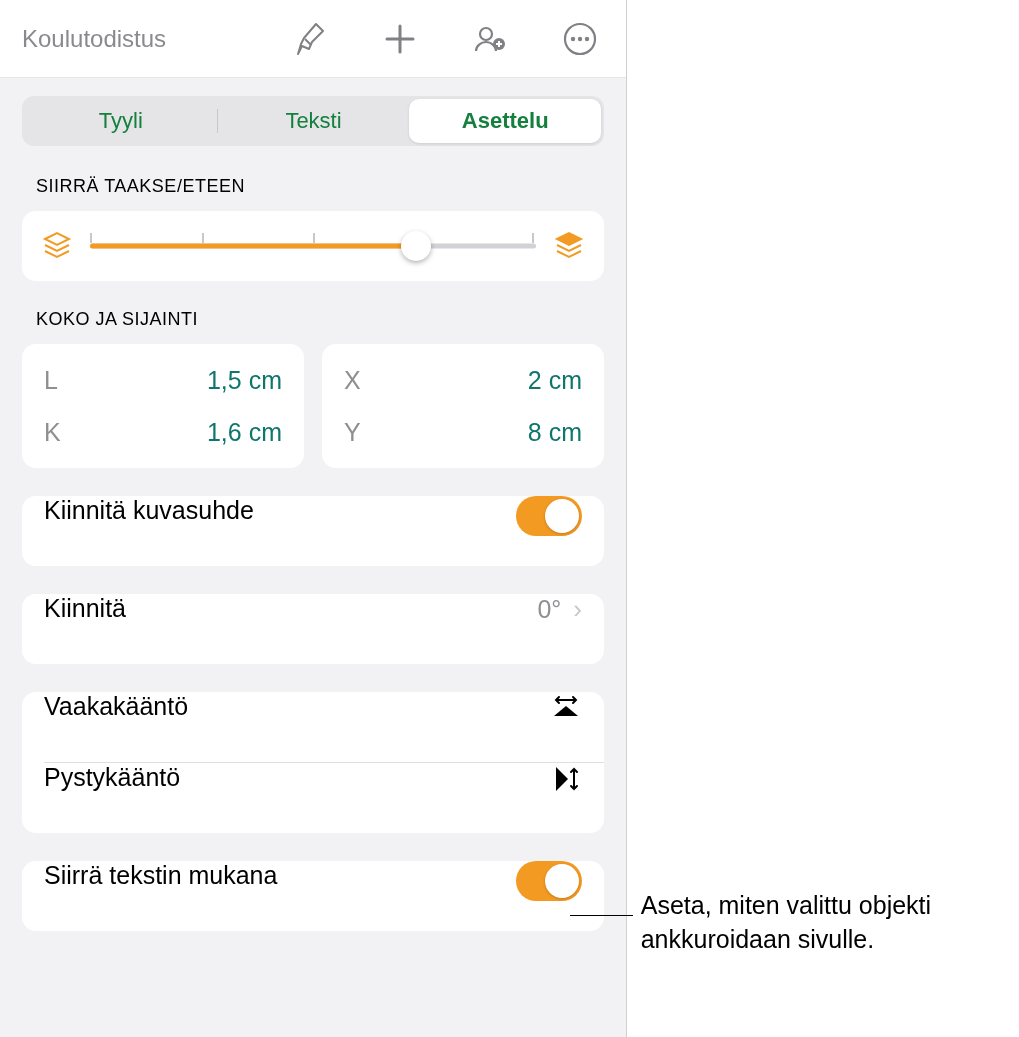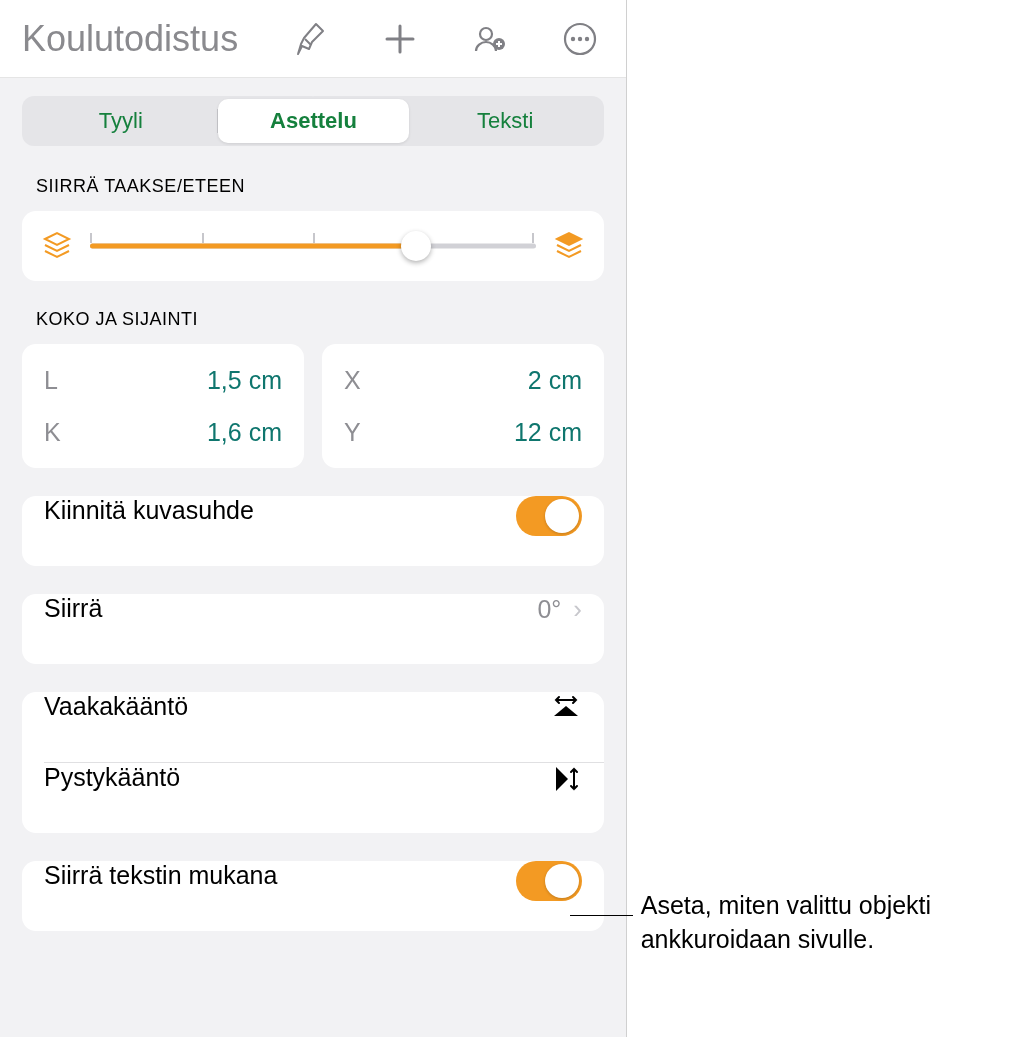--- a/index.html
+++ b/index.html
@@ -20,21 +20,21 @@
     flex-direction: column;
   }
   .toolbar {
     height: 78px;
     display: flex;
     align-items: center;
     padding: 0 16px;
     border-bottom: 1px solid #e5e5e5;
   }
   .doc-title {
-    font-size: 36px;
+    font-size: 24px;
     color: #8a8a8e;
     flex: 1;
     padding-left: 6px;
   }
   .toolbar-icons {
     display: flex;
     gap: 50px;
     padding-right: 10px;
   }
   .tb-icon {
@@ -264,22 +264,22 @@
           </svg>
       </div>
     </div>
   </div>
 
   <div class="popover">
 
     <div class="seg">
       <div class="seg-item">Tyyli</div>
       <div class="seg-div"></div>
+      <div class="seg-item">Teksti</div>
       <div class="seg-item active">Asettelu</div>
-      <div class="seg-item">Teksti</div>
     </div>
 
     <div class="section-label">SIIRRÄ TAAKSE/ETEEN</div>
     <div class="card slider-card">
       <span>
         <svg width="30" height="30" viewBox="0 0 30 30">
             <path d="M3 10l12-6 12 6-12 6z" fill="#fff" stroke="#f39a23" stroke-width="2"></path>
             <path d="M3 16l12 6 12-6" fill="none" stroke="#f39a23" stroke-width="2"></path>
             <path d="M3 22l12 6 12-6" fill="none" stroke="#f39a23" stroke-width="2"></path>
           </svg>
@@ -314,35 +314,35 @@
           <span class="v">1,6 cm</span>
         </div>
       </div>
       <div class="card">
         <div class="kv-row">
           <span class="k">X</span>
           <span class="v">2 cm</span>
         </div>
         <div class="kv-row">
           <span class="k">Y</span>
-          <span class="v">12 cm</span>
+          <span class="v">8 cm</span>
         </div>
       </div>
     </div>
 
     <div class="card">
       <div class="list-row">
         <span>Kiinnitä kuvasuhde</span>
         <div class="toggle"></div>
       </div>
     </div>
 
     <div class="card">
       <div class="list-row">
-        <span>Siirrä</span>
+        <span>Kiinnitä</span>
         <span class="rot-val">
           <span>0°</span>
           <span class="chev">›</span>
         </span>
       </div>
     </div>
 
     <div class="card">
       <div class="list-row">
         <span>Vaakakääntö</span>

